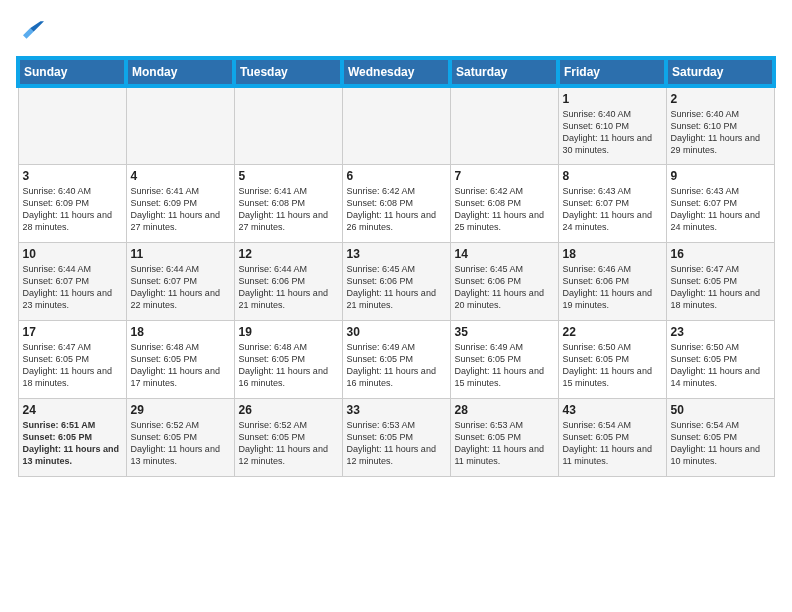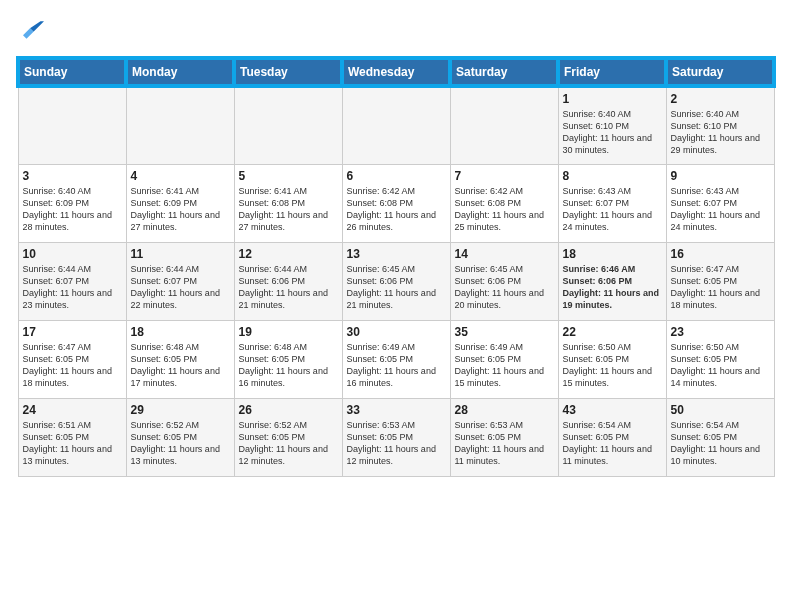--- a/index.html
+++ b/index.html
@@ -221,21 +221,21 @@
 Daylight: 11 hours and 21 minutes.</div>
           </td>
           <td>
             <span class="day-num">14</span>
             <div class="day-info" style="white-space: pre-line;">Sunrise: 6:45 AM
 Sunset: 6:06 PM
 Daylight: 11 hours and 20 minutes.</div>
           </td>
           <td>
             <span class="day-num">18</span>
-            <div class="day-info" style="white-space: pre-line; font-weight: bold;">Sunrise: 6:46 AM
+            <div class="day-info" style="white-space: pre-line;">Sunrise: 6:46 AM
 Sunset: 6:06 PM
 Daylight: 11 hours and 19 minutes.</div>
           </td>
           <td>
             <span class="day-num">16</span>
             <div class="day-info" style="white-space: pre-line;">Sunrise: 6:47 AM
 Sunset: 6:05 PM
 Daylight: 11 hours and 18 minutes.</div>
           </td>
         </tr>
@@ -279,21 +279,21 @@
           <td>
             <span class="day-num">23</span>
             <div class="day-info" style="white-space: pre-line;">Sunrise: 6:50 AM
 Sunset: 6:05 PM
 Daylight: 11 hours and 14 minutes.</div>
           </td>
         </tr>
         <tr>
           <td>
             <span class="day-num">24</span>
-            <div class="day-info" style="white-space: pre-line;">Sunrise: 6:51 AM
+            <div class="day-info" style="white-space: pre-line; font-weight: bold;">Sunrise: 6:51 AM
 Sunset: 6:05 PM
 Daylight: 11 hours and 13 minutes.</div>
           </td>
           <td>
             <span class="day-num">29</span>
             <div class="day-info" style="white-space: pre-line;">Sunrise: 6:52 AM
 Sunset: 6:05 PM
 Daylight: 11 hours and 13 minutes.</div>
           </td>
           <td>

